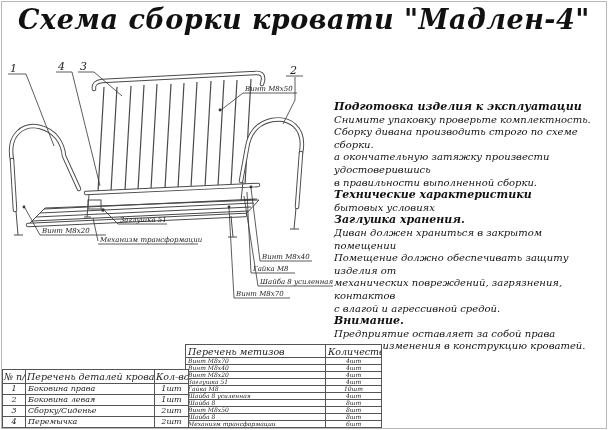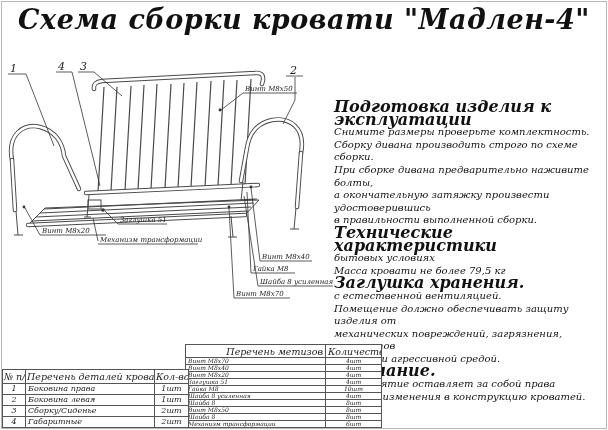--- a/index.html
+++ b/index.html
@@ -9,34 +9,34 @@
   }
   .frame{position:absolute;left:1px;top:1px;right:1px;bottom:1px;border:1px solid #b8b8b8;pointer-events:none;}
   .title{
     position:absolute;top:4px;left:0;width:100%;text-align:center;
     font-size:27px;font-style:italic;font-weight:bold;letter-spacing:0.5px;color:#111;
   }
   .textblock{
     position:absolute;left:334px;top:101px;width:272px;
     font-style:italic;font-size:10px;line-height:12.6px;color:#111;
   }
-  .textblock .h{font-weight:bold;font-size:16px;}
+  .textblock .h{font-weight:bold;font-size:11px;}
   svg.diagram{position:absolute;left:0;top:58px;}
   .t-out{fill:none;stroke:#4a4a4a;stroke-width:4.5;stroke-linecap:round;}
   .t-in{fill:none;stroke:#ffffff;stroke-width:2.6;stroke-linecap:round;}
   .slat{fill:none;stroke:#4a4a4a;stroke-width:1.2;}
   .ln{fill:none;stroke:#4a4a4a;stroke-width:1;}
   .ld{fill:none;stroke:#333;stroke-width:0.8;}
   .dot{fill:#333;}
   .lbl{font:italic 7px "DejaVu Serif", serif;fill:#222;}
   .num{font:italic 11px "DejaVu Serif", serif;fill:#222;}
   table{border-collapse:collapse;position:absolute;background:#fff;table-layout:fixed;}
   td,th{border:1px solid #555;font-style:italic;color:#222;padding:0 2px;overflow:hidden;white-space:nowrap;font-weight:normal;}
   .metiz{left:185px;top:344px;width:190px;}
-  .metiz th{font-size:9.5px;height:12px;text-align:right;}
+  .metiz th{font-size:9.5px;height:12px;text-align:left;}
   .metiz td{font-size:6px;height:6px;line-height:6px;}
   .metiz .c0{width:135px;}
   .metiz .c1{width:51px;text-align:center;}
   .parts{left:2px;top:369px;width:183px;}
   .parts th{font-size:9.5px;height:13px;text-align:center;padding:0 1px;}
   .parts td{font-size:8px;height:10px;line-height:10px;}
   .parts .p0{width:20px;text-align:center;}
   .parts .p1{width:126px;}
   .parts .p2{width:31px;text-align:center;}
 </style>
@@ -116,30 +116,28 @@
   <line class="ld" x1="258" y1="228" x2="333" y2="228"></line>
     <line class="ld" x1="258" y1="228" x2="244" y2="138"></line>
   <text class="lbl" x="236" y="238">Винт М8х70</text>
   <line class="ld" x1="234" y1="240" x2="290" y2="240"></line>
     <line class="ld" x1="234" y1="240" x2="229" y2="150"></line>
     <circle class="dot" cx="229" cy="149" r="1.4"></circle>
 </svg>
 
 <div class="textblock">
   <div class="h">Подготовка изделия к эксплуатации</div>
-  <div>Снимите размеры проверьте комплектность.</div>
+  <div>Снимите упаковку проверьте комплектность.</div>
   <div>Сборку дивана производить строго по схеме сборки.</div>
-  <div>При сборке дивана предварительно наживите болты,</div>
   <div>а окончательную затяжку произвести удостоверившись</div>
   <div>в правильности выполненной сборки.</div>
   <div class="h">Технические характеристики</div>
   <div>бытовых условиях</div>
-  <div>Масса кровати не более 79,5 кг</div>
   <div class="h">Заглушка хранения.</div>
-  <div>с естественной вентиляцией.</div>
+  <div>Диван должен храниться в закрытом помещении</div>
   <div>Помещение должно обеспечивать защиту изделия от</div>
   <div>механических повреждений, загрязнения, контактов</div>
   <div>с влагой и агрессивной средой.</div>
   <div class="h">Внимание.</div>
   <div>Предприятие оставляет за собой права</div>
   <div>вносить изменения в конструкцию кроватей.</div>
 </div>
 
 <table class="metiz">
   <thead>
@@ -211,17 +209,17 @@
         <td class="p1">Боковина левая</td>
         <td class="p2">1шт</td>
       </tr>
     <tr>
         <td class="p0">3</td>
         <td class="p1">Сборку/Сиденье</td>
         <td class="p2">2шт</td>
       </tr>
     <tr>
         <td class="p0">4</td>
-        <td class="p1">Габаритные</td>
+        <td class="p1">Перемычка</td>
         <td class="p2">2шт</td>
       </tr>
   </tbody>
 </table>
 
 </body></html>

